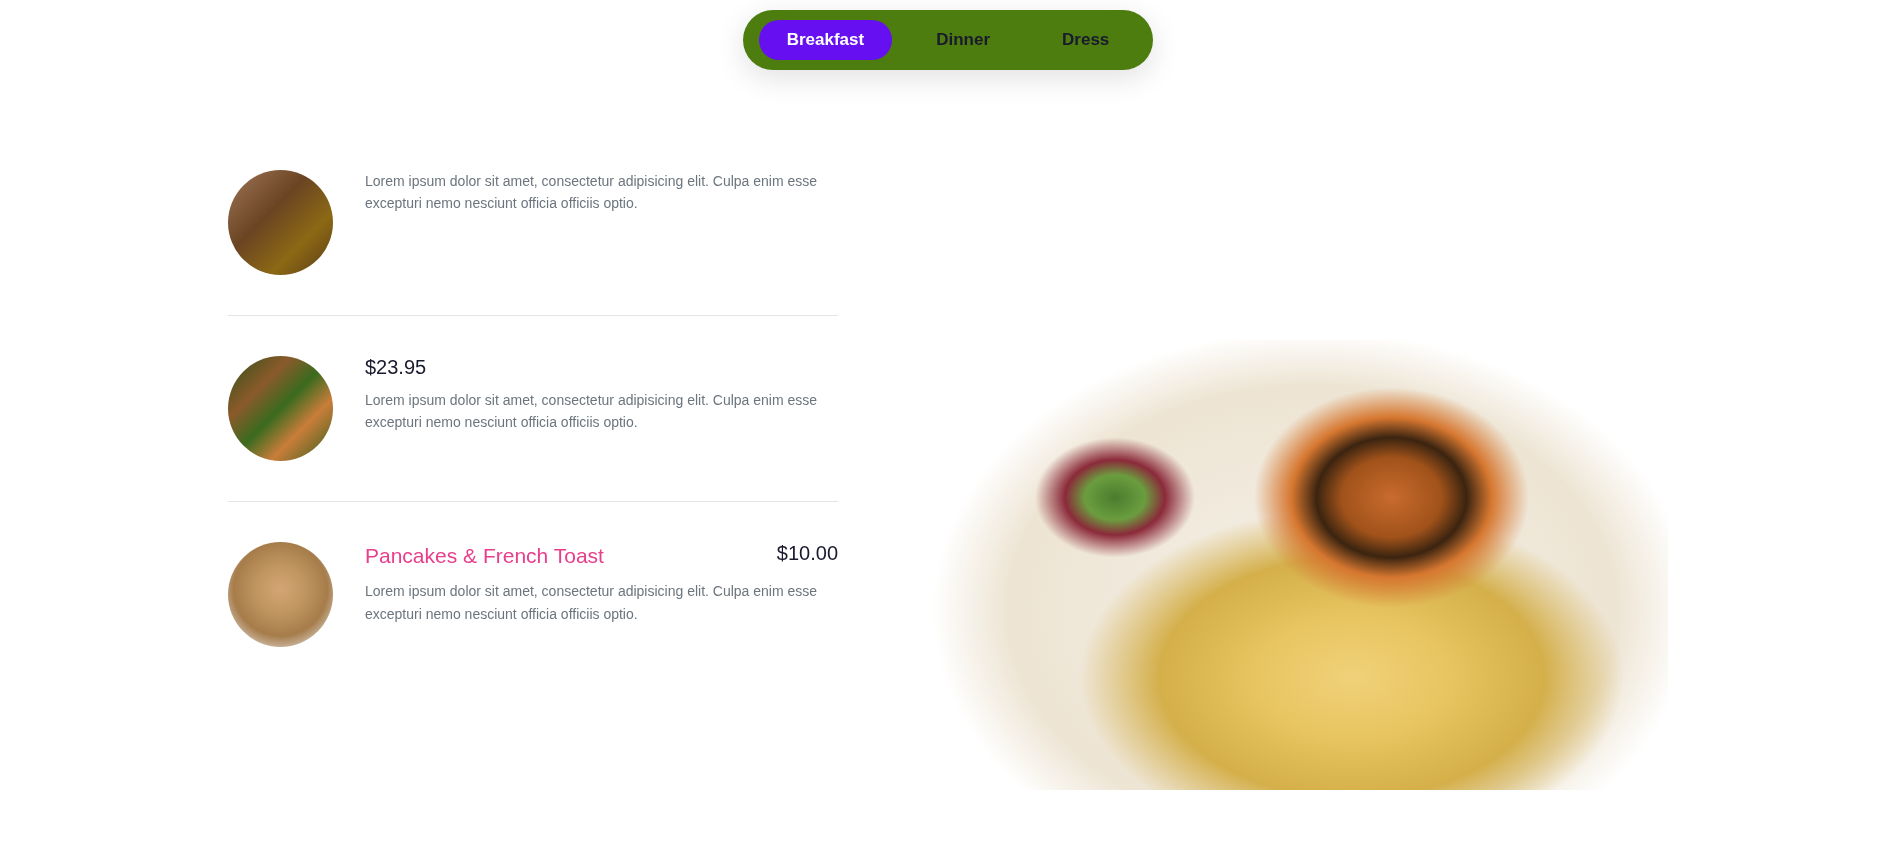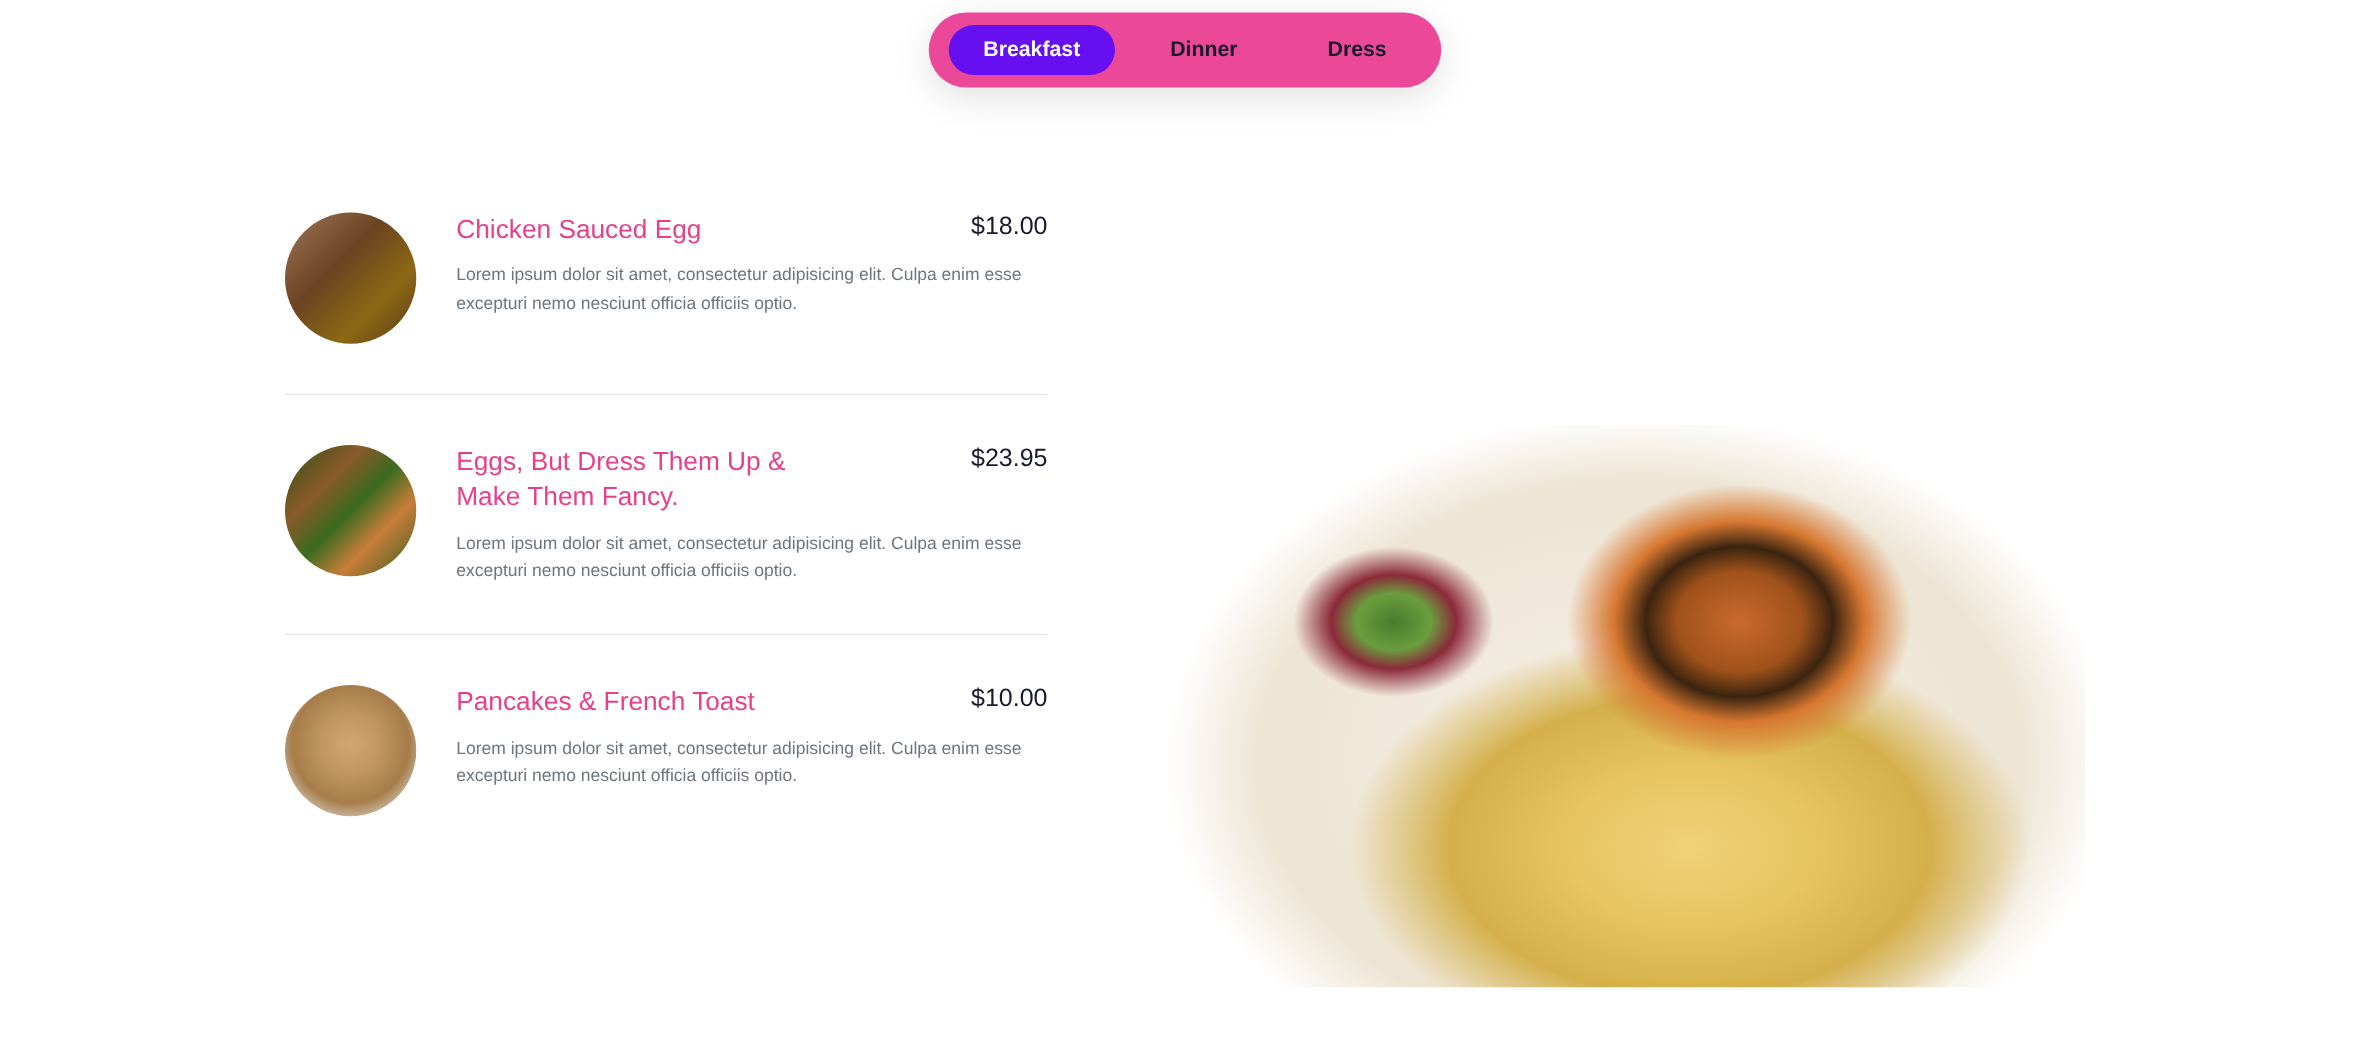--- a/index.html
+++ b/index.html
@@ -18,21 +18,21 @@
     .tabs-container {
       display: flex;
       justify-content: center;
       margin-bottom: 100px;
     }
 
     .tabs {
       display: flex;
       align-items: center;
       gap: 16px;
-      background: #ec4899;
+      background: #4d7c0f;
       border-radius: 50px;
       padding: 10px 16px;
       box-shadow: 0 8px 30px rgba(0,0,0,0.12);
     }
 
     .tab {
       padding: 10px 28px;
       border-radius: 30px;
       font-weight: 600;
       font-size: 17px;
@@ -149,33 +149,28 @@
     <button class="tab">Dress</button>
   </div>
 </div>
 
 <div class="content">
   <div class="menu-list">
 
     <div class="menu-item">
       <div class="item-image"></div>
       <div class="item-details">
-        <div class="item-header">
-          <div class="item-name">Chicken Sauced Egg</div>
-          <div class="item-price">$18.00</div>
-        </div>
         <div class="item-desc">Lorem ipsum dolor sit amet, consectetur adipisicing elit. Culpa enim esse excepturi nemo nesciunt officia officiis optio.</div>
       </div>
     </div>
 
     <div class="menu-item">
       <div class="item-image img2"></div>
       <div class="item-details">
         <div class="item-header">
-          <div class="item-name">Eggs, But Dress Them Up &amp; Make Them Fancy.</div>
           <div class="item-price">$23.95</div>
         </div>
         <div class="item-desc">Lorem ipsum dolor sit amet, consectetur adipisicing elit. Culpa enim esse excepturi nemo nesciunt officia officiis optio.</div>
       </div>
     </div>
 
     <div class="menu-item">
       <div class="item-image img3"></div>
       <div class="item-details">
         <div class="item-header">

